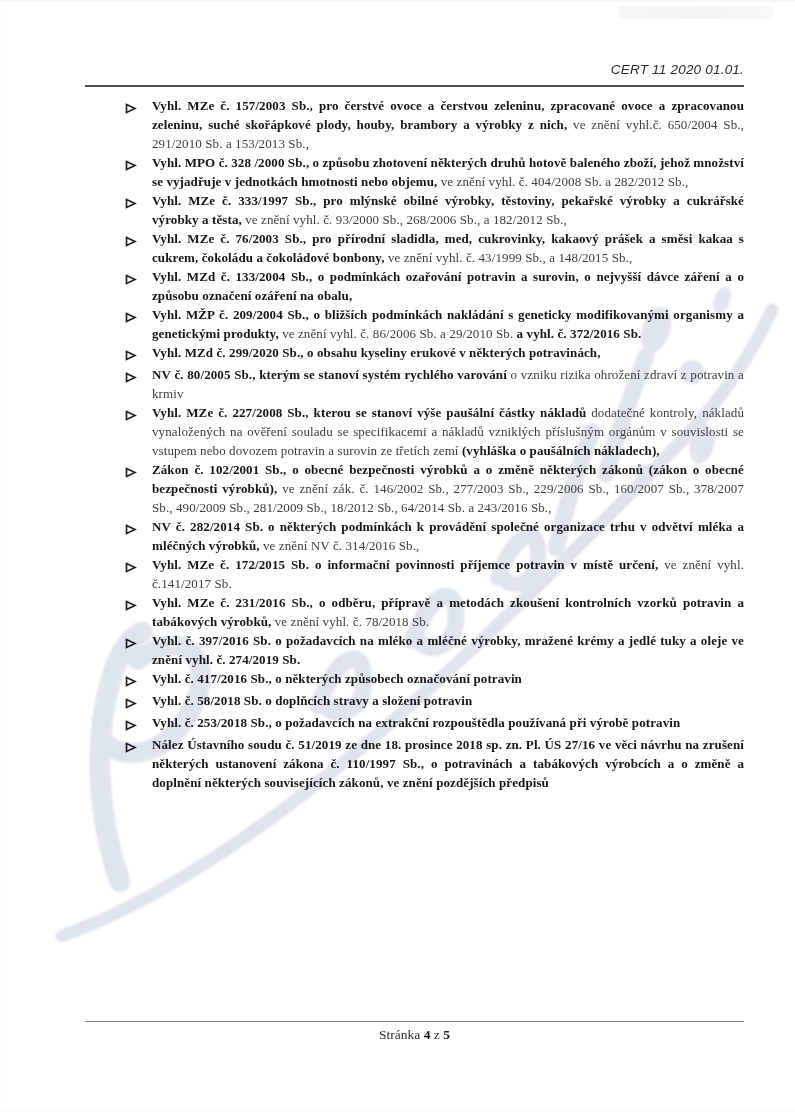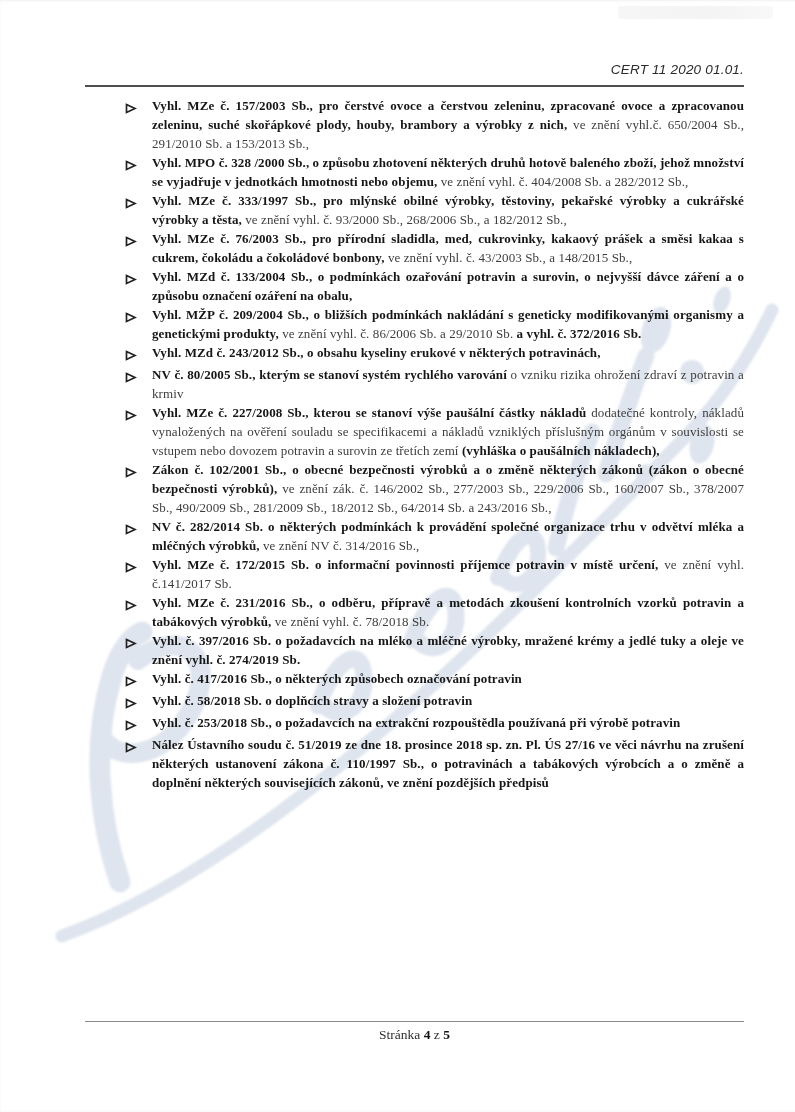--- a/index.html
+++ b/index.html
@@ -97,39 +97,39 @@
         <div class="list-item">
           <span class="bullet"><svg width="12" height="11" viewBox="0 0 12 11">
               <path d="M1.5 1.5 L10 5.5 L1.5 9.5 Z" fill="none" stroke="#222" stroke-width="1.7" stroke-linejoin="miter"></path>
             </svg></span>
           <div class="item-text"><span class="seg bold">Vyhl. MZe č. 333/1997 Sb., pro mlýnské obilné výrobky, těstoviny, pekařské výrobky a cukrářské výrobky a těsta,</span><span class="seg"> ve znění vyhl. č. 93/2000 Sb., 268/2006 Sb., a 182/2012 Sb.,</span></div>
         </div>
         <div class="list-item">
           <span class="bullet"><svg width="12" height="11" viewBox="0 0 12 11">
               <path d="M1.5 1.5 L10 5.5 L1.5 9.5 Z" fill="none" stroke="#222" stroke-width="1.7" stroke-linejoin="miter"></path>
             </svg></span>
-          <div class="item-text"><span class="seg bold">Vyhl. MZe č. 76/2003 Sb., pro přírodní sladidla, med, cukrovinky, kakaový prášek a směsi kakaa s cukrem, čokoládu a čokoládové bonbony,</span><span class="seg"> ve znění vyhl. č. 43/2003 Sb., a 148/2015 Sb.,</span></div>
+          <div class="item-text"><span class="seg bold">Vyhl. MZe č. 76/2003 Sb., pro přírodní sladidla, med, cukrovinky, kakaový prášek a směsi kakaa s cukrem, čokoládu a čokoládové bonbony,</span><span class="seg"> ve znění vyhl. č. 43/1999 Sb., a 148/2015 Sb.,</span></div>
         </div>
         <div class="list-item">
           <span class="bullet"><svg width="12" height="11" viewBox="0 0 12 11">
               <path d="M1.5 1.5 L10 5.5 L1.5 9.5 Z" fill="none" stroke="#222" stroke-width="1.7" stroke-linejoin="miter"></path>
             </svg></span>
           <div class="item-text"><span class="seg bold">Vyhl. MZd č. 133/2004 Sb., o podmínkách ozařování potravin a surovin, o nejvyšší dávce záření a o způsobu označení ozáření na obalu,</span></div>
         </div>
         <div class="list-item">
           <span class="bullet"><svg width="12" height="11" viewBox="0 0 12 11">
               <path d="M1.5 1.5 L10 5.5 L1.5 9.5 Z" fill="none" stroke="#222" stroke-width="1.7" stroke-linejoin="miter"></path>
             </svg></span>
           <div class="item-text"><span class="seg bold">Vyhl. MŽP č. 209/2004 Sb., o bližších podmínkách nakládání s geneticky modifikovanými organismy a genetickými produkty,</span><span class="seg"> ve znění vyhl. č. 86/2006 Sb. a 29/2010 Sb. </span><span class="seg bold">a vyhl. č. 372/2016 Sb.</span></div>
         </div>
         <div class="list-item">
           <span class="bullet"><svg width="12" height="11" viewBox="0 0 12 11">
               <path d="M1.5 1.5 L10 5.5 L1.5 9.5 Z" fill="none" stroke="#222" stroke-width="1.7" stroke-linejoin="miter"></path>
             </svg></span>
-          <div class="item-text"><span class="seg bold">Vyhl. MZd č. 243/2012 Sb., o obsahu kyseliny erukové v některých potravinách,</span></div>
+          <div class="item-text"><span class="seg bold">Vyhl. MZd č. 299/2020 Sb., o obsahu kyseliny erukové v některých potravinách,</span></div>
         </div>
         <div class="list-item">
           <span class="bullet"><svg width="12" height="11" viewBox="0 0 12 11">
               <path d="M1.5 1.5 L10 5.5 L1.5 9.5 Z" fill="none" stroke="#222" stroke-width="1.7" stroke-linejoin="miter"></path>
             </svg></span>
           <div class="item-text"><span class="seg bold">NV č. 80/2005 Sb., kterým se stanoví systém rychlého varování</span><span class="seg"> o vzniku rizika ohrožení zdraví z potravin a krmiv</span></div>
         </div>
         <div class="list-item">
           <span class="bullet"><svg width="12" height="11" viewBox="0 0 12 11">
               <path d="M1.5 1.5 L10 5.5 L1.5 9.5 Z" fill="none" stroke="#222" stroke-width="1.7" stroke-linejoin="miter"></path>

